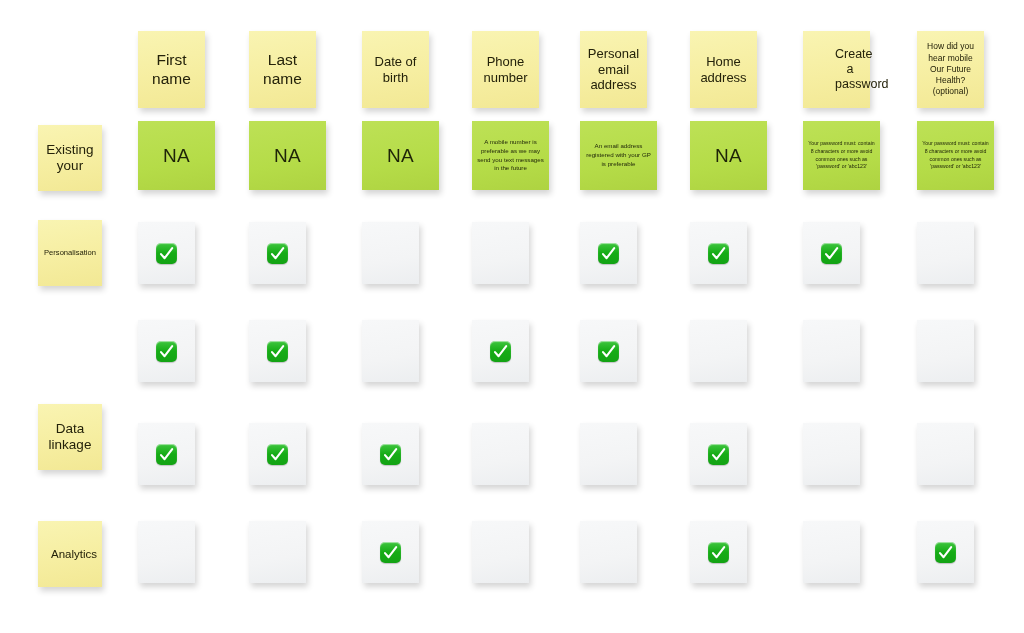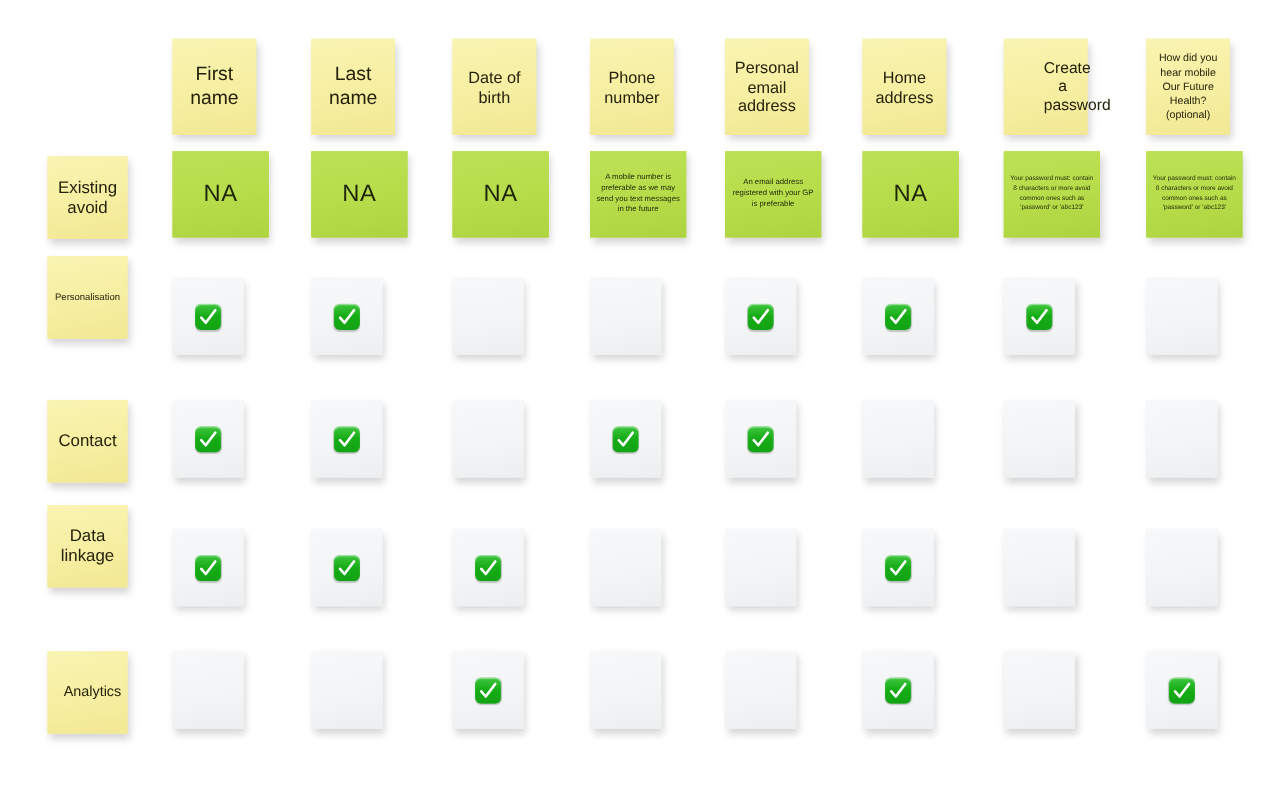--- a/index.html
+++ b/index.html
@@ -128,27 +128,24 @@
     <div class="note yellow col-head size-md" style="left: 690px; align-items: center;">
       <span class="txt">Home address</span>
     </div>
     <div class="note yellow col-head size-sm" style="left: 803px; padding-left: 32px;">
       <span class="txt">Create a password</span>
     </div>
     <div class="note yellow col-head size-xs" style="left: 917px;">
       <span class="txt">How did you hear mobile Our Future Health? (optional)</span>
     </div>
     <div class="note yellow row-head size-md" style="top: 125px;">
-      <span class="txt">Existing avoid</span>
-    </div>
-    <div class="note yellow row-head size-xs" style="top: 205px;">
+      <span class="txt">Existing your</span>
+    </div>
+    <div class="note yellow row-head size-xs" style="top: 220px;">
       <span class="txt">Personalisation</span>
-    </div>
-    <div class="note yellow row-head size-md" style="top: 320px;">
-      <span class="txt">Contact</span>
     </div>
     <div class="note yellow row-head size-md" style="top: 404px;">
       <span class="txt">Data linkage</span>
     </div>
     <div class="note yellow row-head size-sm" style="top: 521px;">
       <span class="txt">Analytics</span>
     </div>
     <div class="note green hint-note na" style="left: 138px;">
       <span class="txt">NA</span>
     </div>

